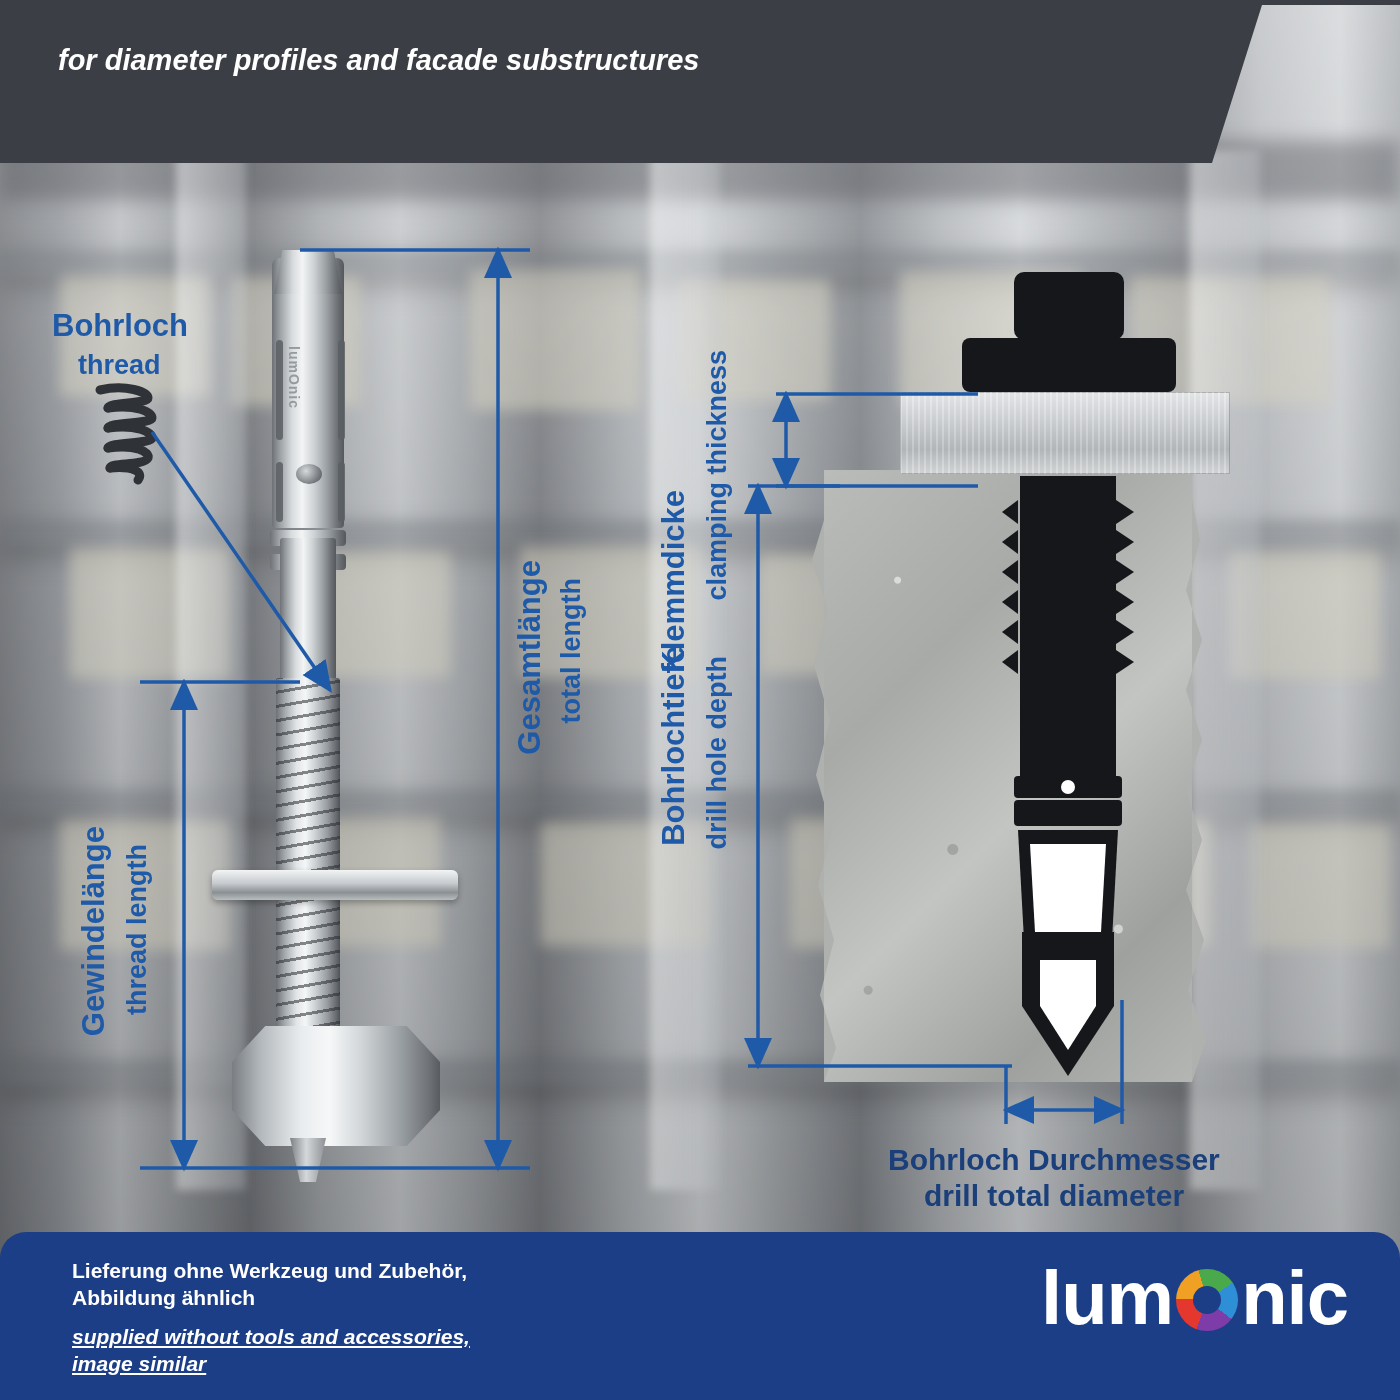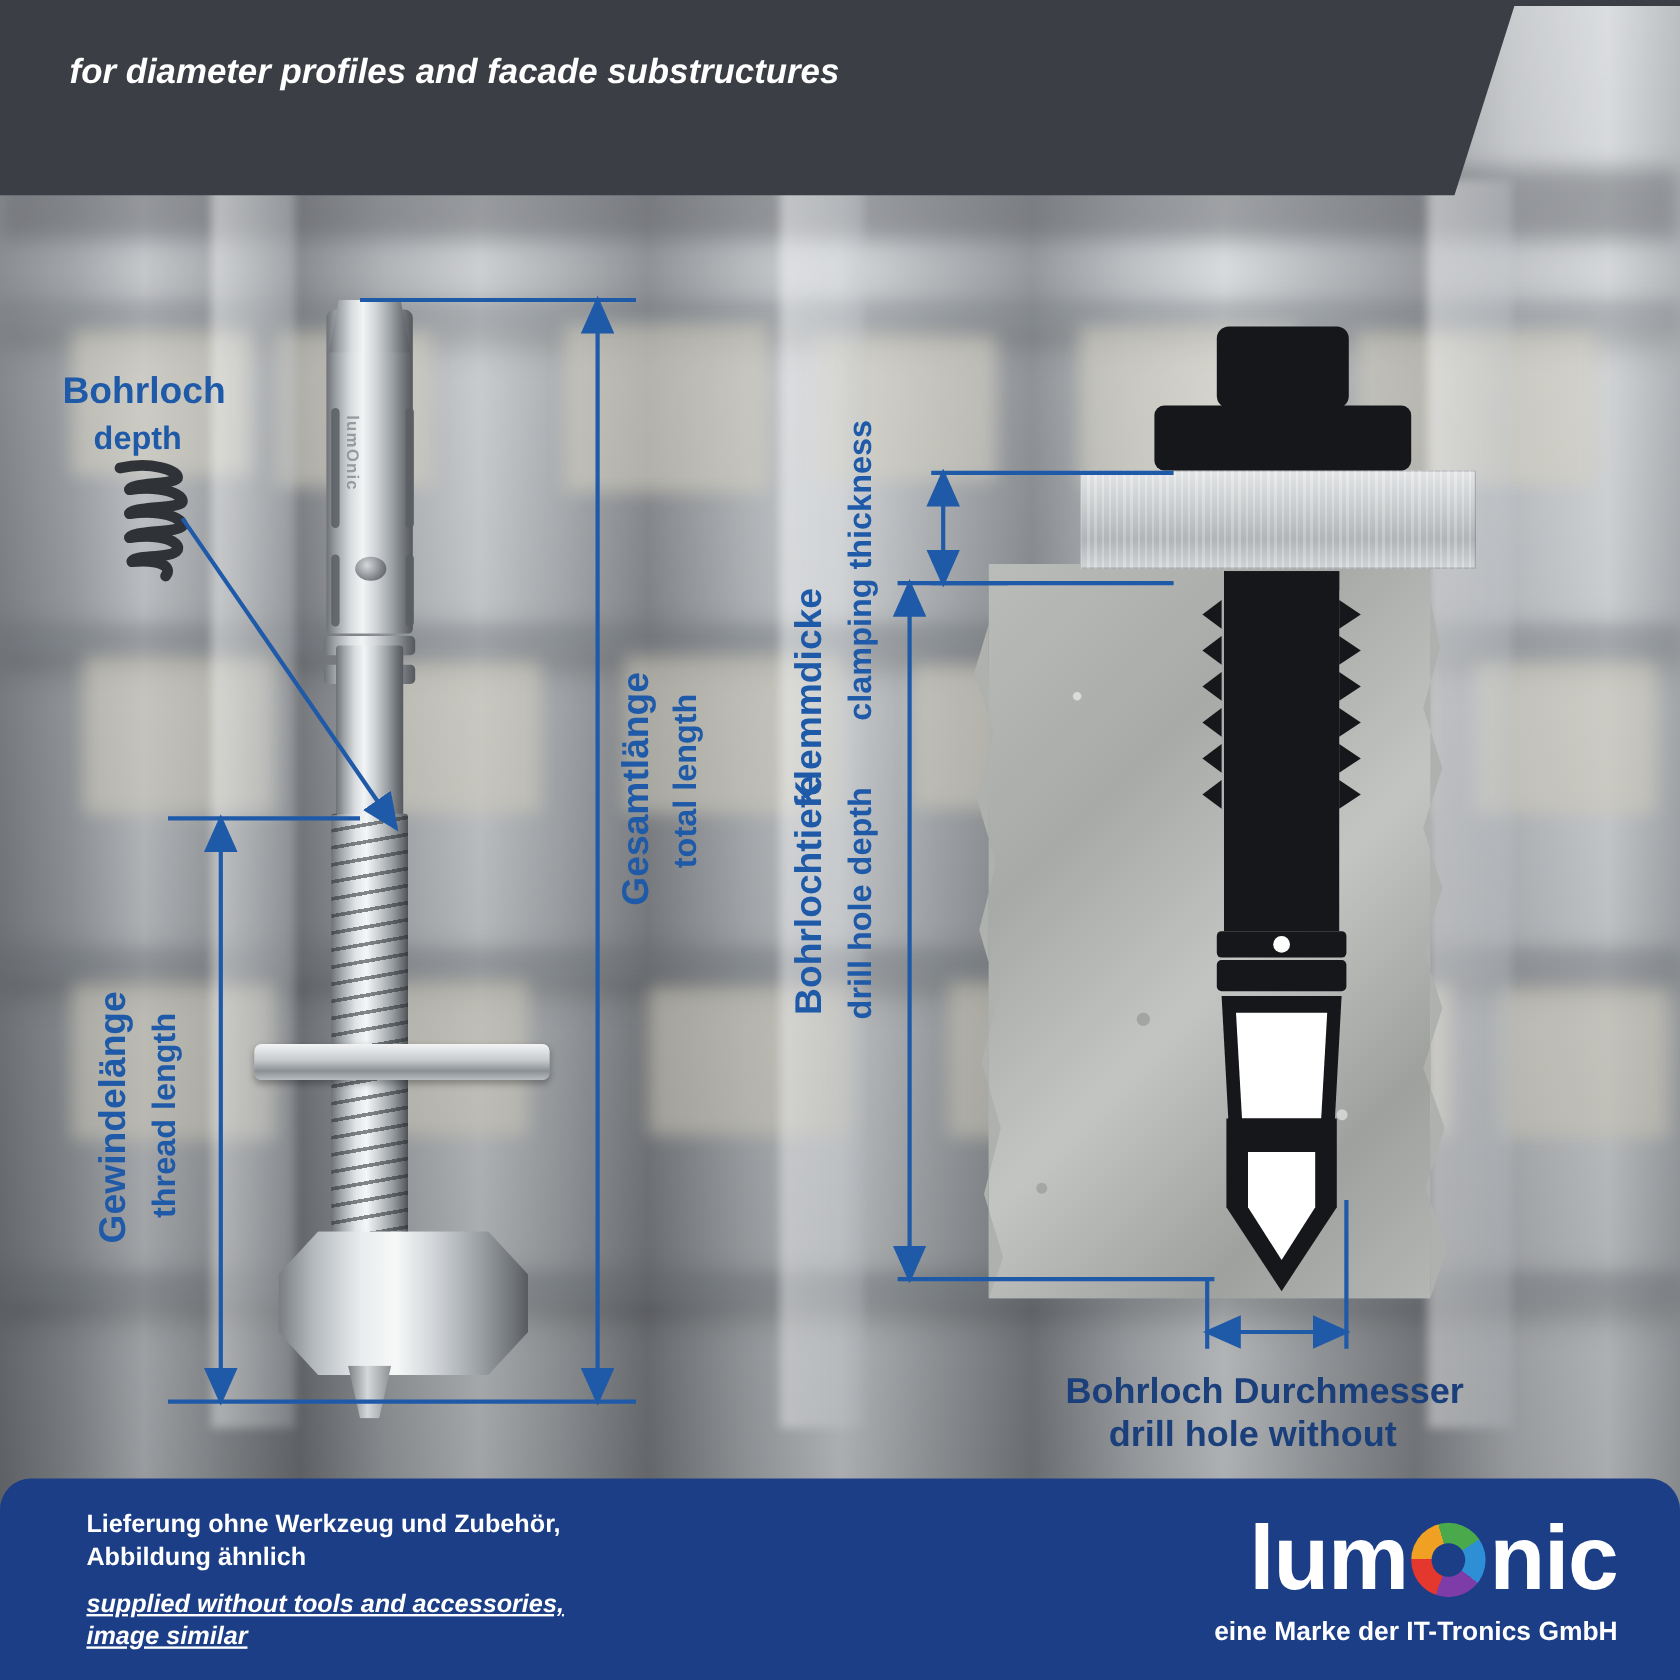--- a/index.html
+++ b/index.html
@@ -516,48 +516,47 @@
       </g>
 
       <g stroke="#1f5aa8" fill="none" stroke-width="3.5">
         <line x1="1006" y1="1066" x2="1006" y2="1124"></line>
         <line x1="1122" y1="1000" x2="1122" y2="1124"></line>
         <line x1="1006" y1="1110" x2="1122" y2="1110" marker-start="url(#arrStart)" marker-end="url(#arrEnd)"></line>
       </g>
     </svg>
 
     <div class="blue-text" style="left:52px; top:308px; font-size:31px;">Bohrloch</div>
-    <div class="blue-text" style="left:78px; top:350px; font-size:27px;">depth</div>
+    <div class="blue-text" style="left:78px; top:350px; font-size:27px;">thread</div>
 
     <div class="blue-text vert" style="left:512px; top:560px; font-size:31px;">Gesamtlänge</div>
     <div class="blue-text vert" style="left:556px; top:578px; font-size:27px;">total length</div>
 
     <div class="blue-text vert" style="left:76px; top:826px; font-size:31px;">Gewindelänge</div>
     <div class="blue-text vert" style="left:122px; top:844px; font-size:27px;">thread length</div>
 
     <div class="blue-text vert" style="left:656px; top:490px; font-size:31px;">Klemmdicke</div>
     <div class="blue-text vert" style="left:702px; top:350px; font-size:27px;">clamping thickness</div>
 
     <div class="blue-text vert" style="left:656px; top:646px; font-size:31px;">Bohrlochtiefe</div>
     <div class="blue-text vert" style="left:702px; top:656px; font-size:27px;">drill hole depth</div>
 
     <div class="dark-label" style="left:888px; top:1142px; font-size:30px;">Bohrloch Durchmesser</div>
-    <div class="dark-label" style="left:924px; top:1178px; font-size:30px;">drill hole without</div>
+    <div class="dark-label" style="left:924px; top:1178px; font-size:30px;">drill total diameter</div>
   </div>
 
   <div class="footer">
     <div class="footer-text">
       <div class="footer-de" style="white-space:pre-line;">Lieferung ohne Werkzeug und Zubehör,
 Abbildung ähnlich</div>
       <div class="footer-en" style="white-space:pre-line;text-decoration:underline;">supplied without tools and accessories,
 image similar</div>
     </div>
     <div class="brand">
       <div class="brand-word">
         <span>lum</span>
         <span class="brand-o"></span>
         <span>nic</span>
       </div>
-      <div class="brand-sub">eine Marke der IT-Tronics GmbH</div>
     </div>
   </div>
 
 </div>
 
 </body></html>

